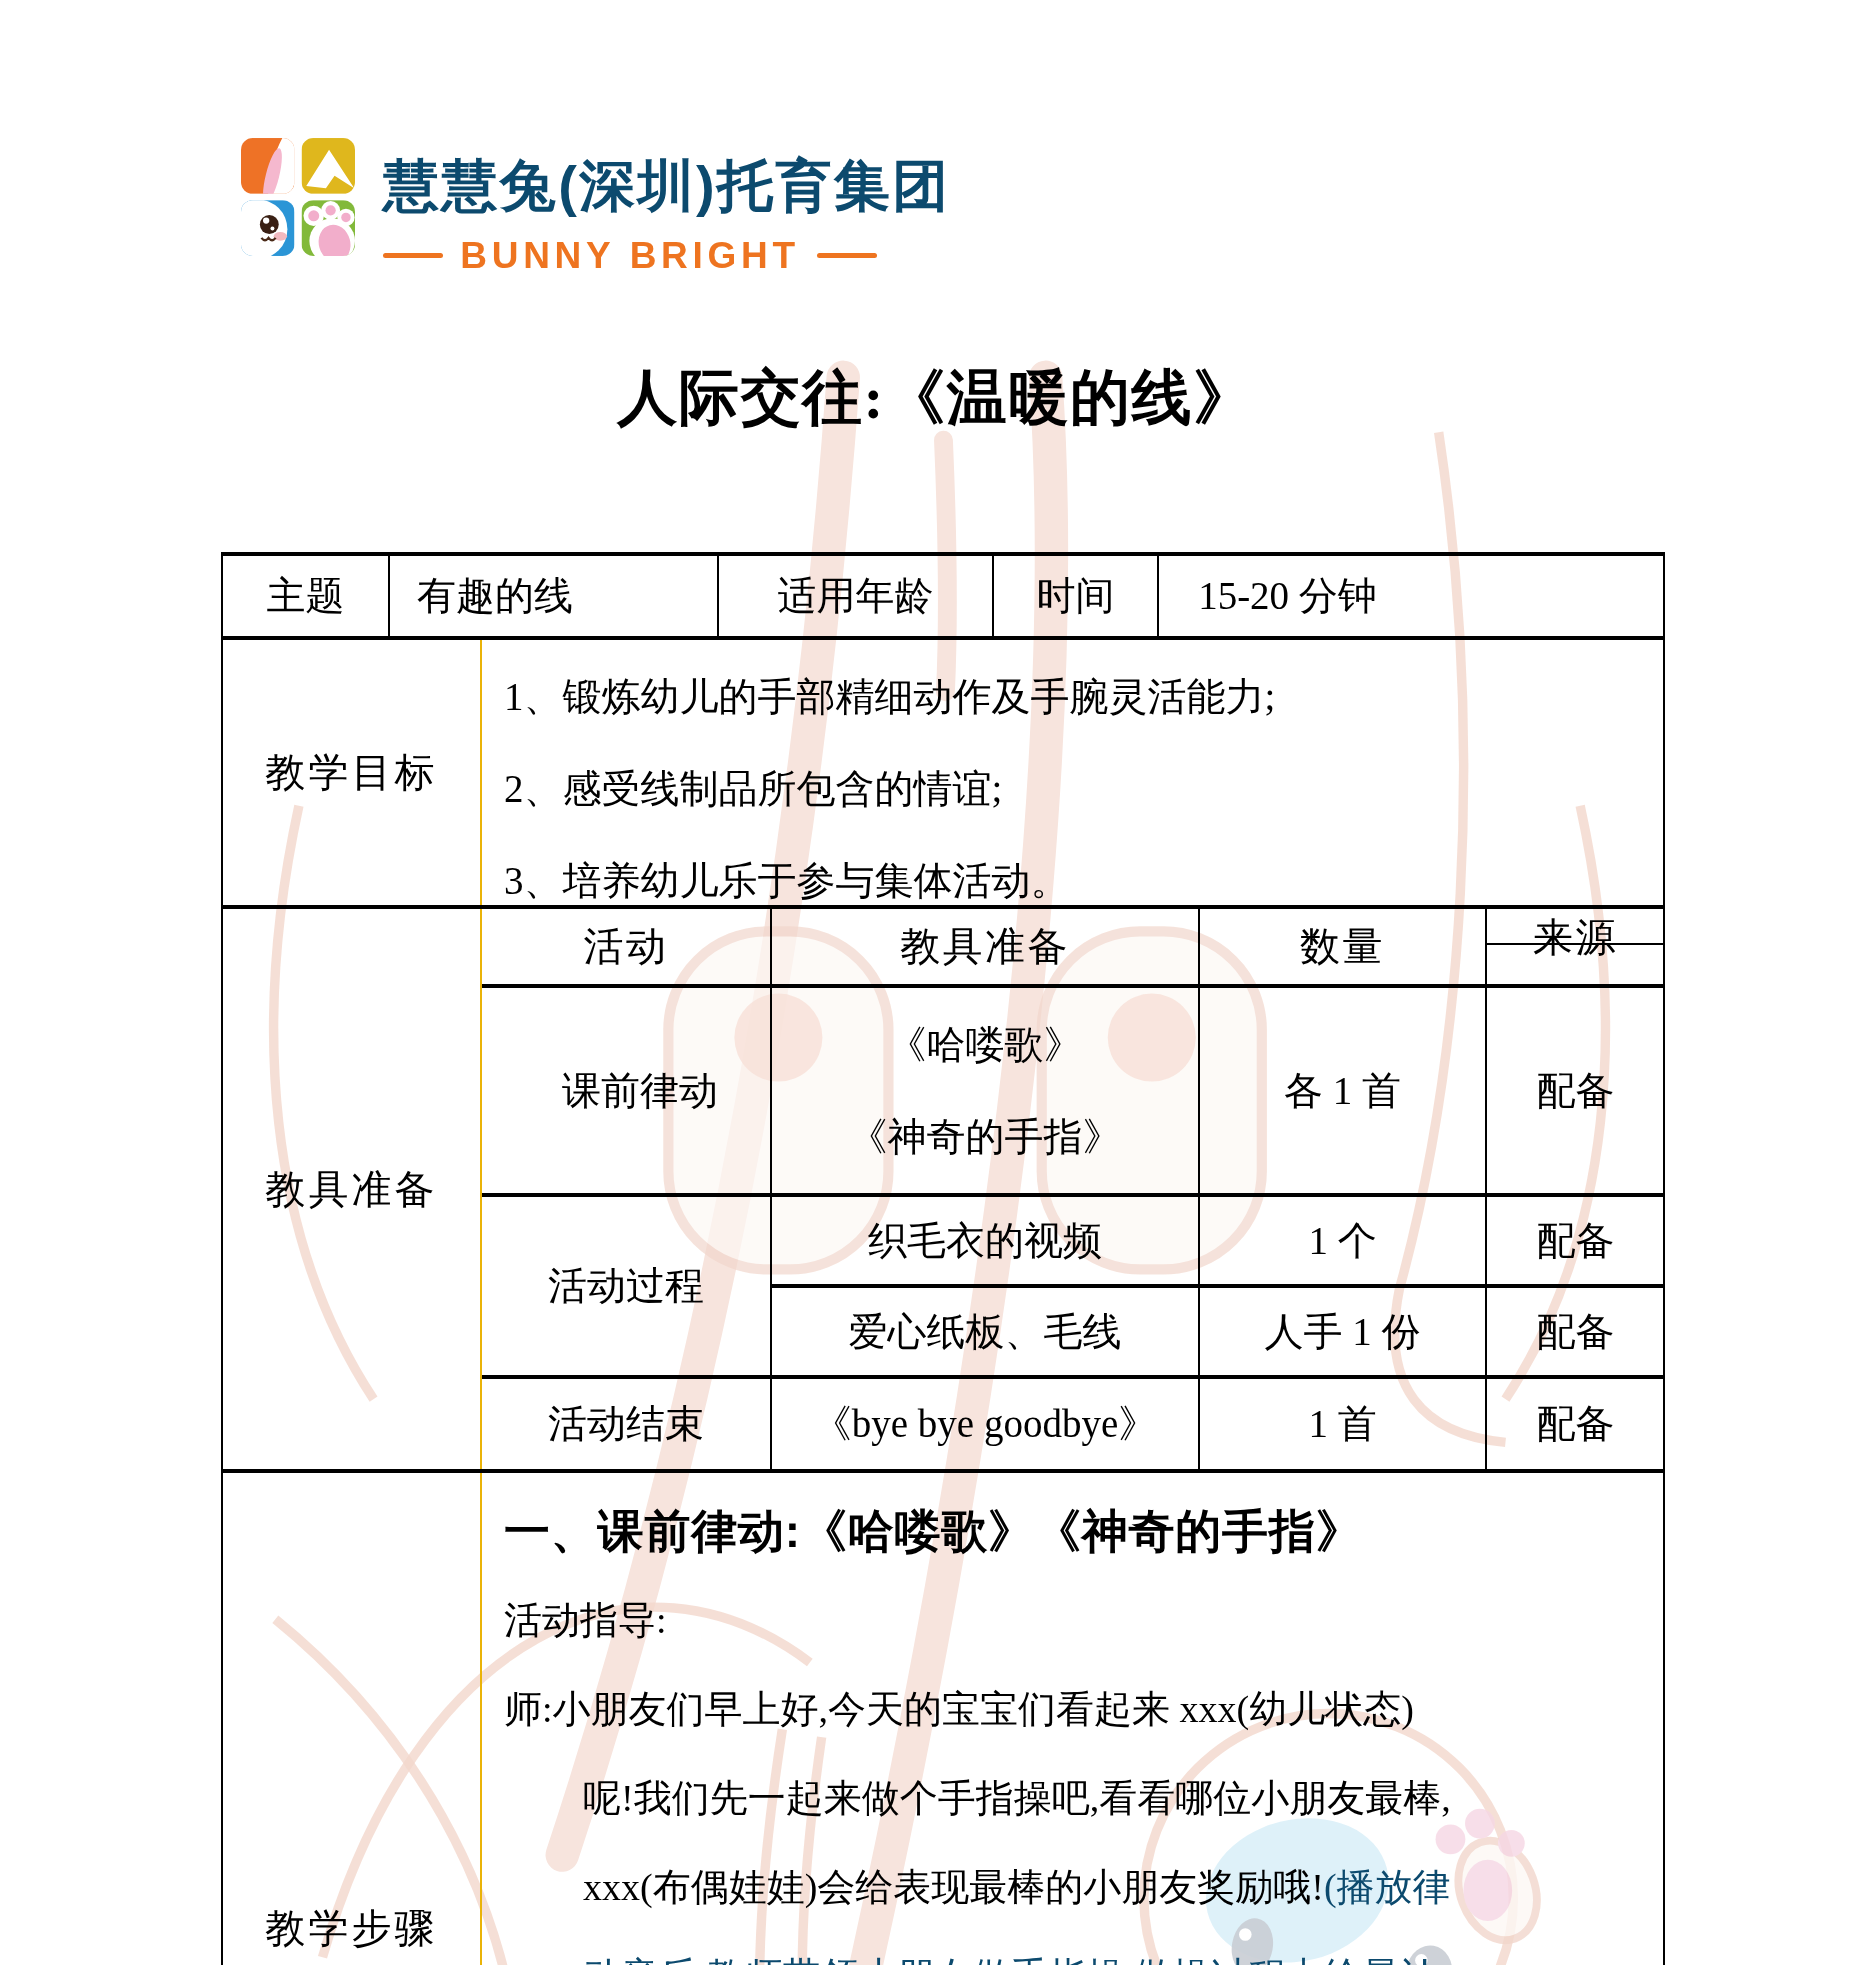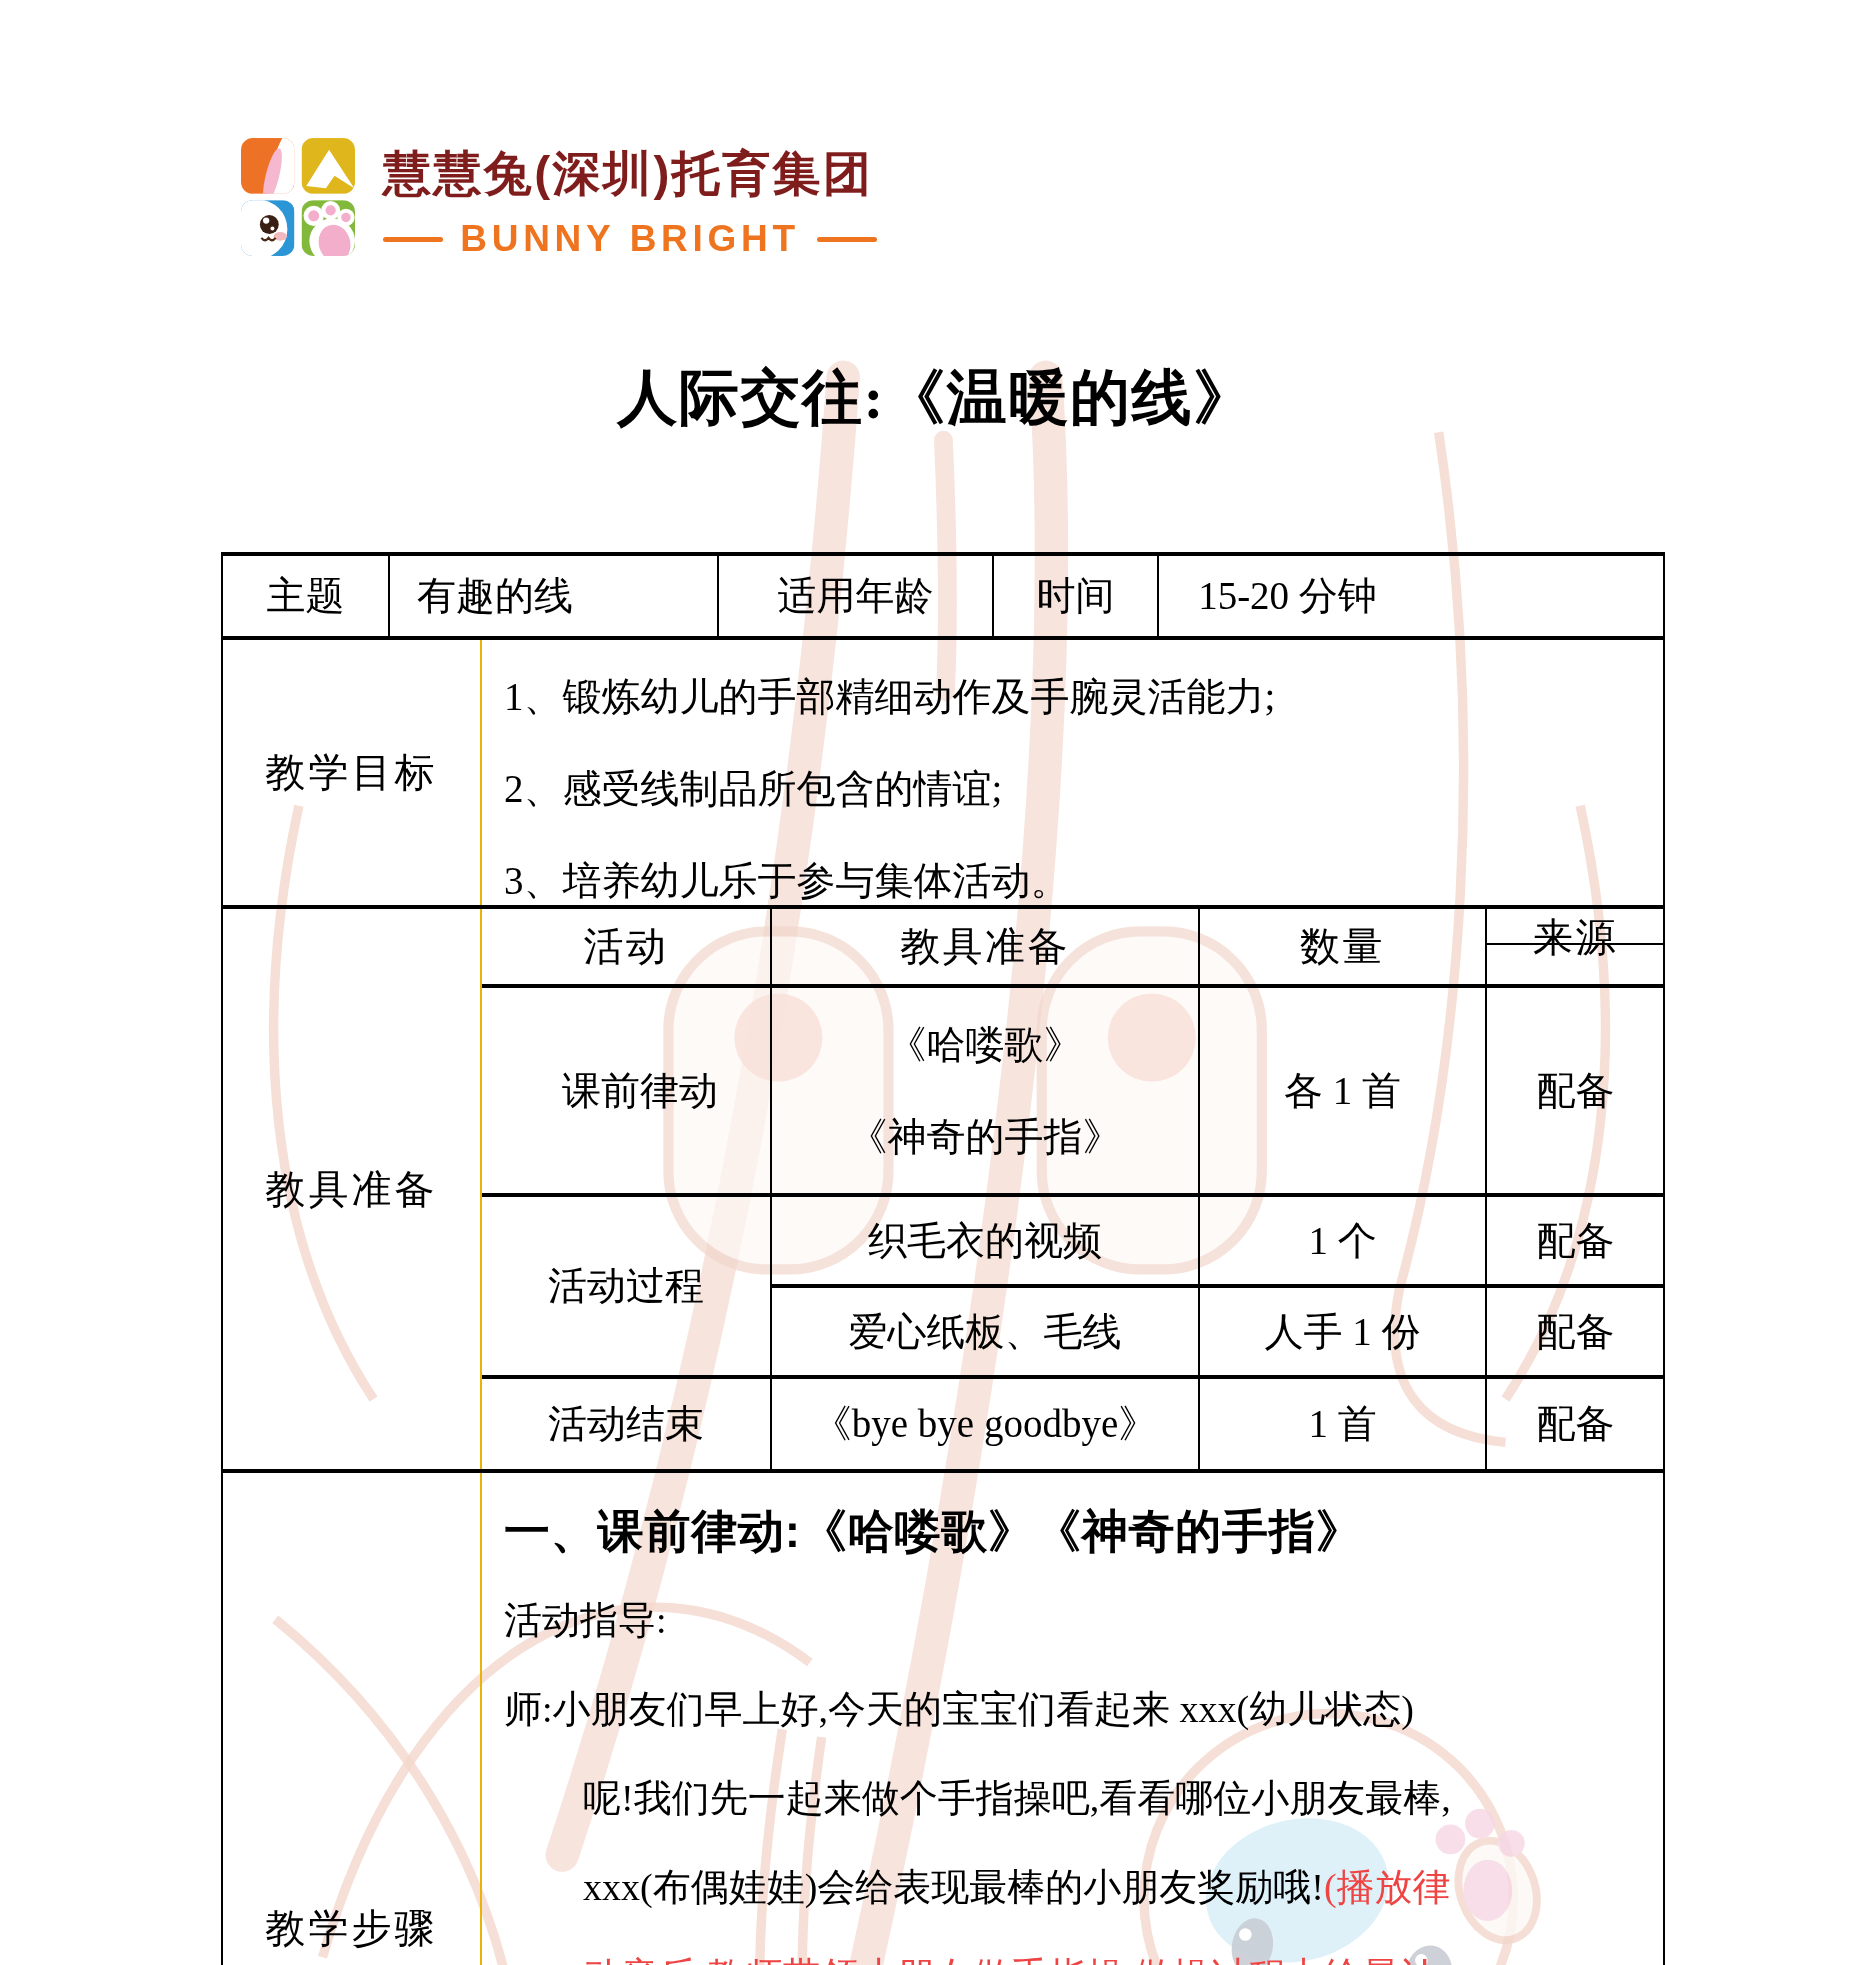--- a/index.html
+++ b/index.html
@@ -3,22 +3,22 @@
 <meta charset="utf-8">
 <style>
   html,body{margin:0;padding:0;background:#ffffff;}
   .page{position:relative;width:1872px;height:2647px;background:#ffffff;overflow:hidden;
         font-family:"Liberation Serif","DejaVu Serif",serif;color:#000;}
   .wm{position:absolute;left:0;top:0;}
 
   
   .brand{position:absolute;left:241px;top:138px;display:flex;align-items:flex-start;gap:28px;}
   .brand-icon{width:114px;height:118px;flex:none;}
-  .brand-cn{font-family:"Liberation Sans","DejaVu Sans",sans-serif;font-weight:bold;font-size:48px;
-            line-height:1.2;color:#7f1d1d;letter-spacing:2.4px;margin-top:7px;}
+  .brand-cn{font-family:"Liberation Sans","DejaVu Sans",sans-serif;font-weight:bold;font-size:56px;
+            line-height:1.2;color:#0c4a6e;letter-spacing:2.4px;margin-top:14px;}
   .brand-en-row{margin-top:15.7px;display:flex;align-items:center;gap:17.3px;}
   .bdash{width:60px;height:5.1px;border-radius:2.8px;background:#ee7420;}
   .brand-en{font-family:"Liberation Sans","DejaVu Sans",sans-serif;font-weight:bold;font-size:37px;
             letter-spacing:4.7px;color:#ee7420;}
 
   
   .doc-title{position:absolute;left:0;width:100%;top:358px;margin:0;text-align:center;
              font-size:60px;font-weight:bold;letter-spacing:1.6px;}
 
   
@@ -50,21 +50,21 @@
   .mg-src-h{padding-bottom:18px;}
   .mat-span{grid-row:3 / span 2;grid-column:1;}
   .mline{height:92px;line-height:92px;}
   .mat-quirk{position:absolute;left:1264px;top:34px;width:177px;height:2.4px;background:#000;}
 
   .steps-content{flex:1;box-sizing:border-box;padding:14px 0 0 22px;}
   .sline{height:89px;line-height:89px;font-size:38px;white-space:nowrap;}
   .sline.ind{padding-left:79px;}
   .sline.hd{font-weight:bold;font-family:"Liberation Sans","DejaVu Sans",sans-serif;
             font-size:46px;letter-spacing:0.8px;}
-  .red{color:#ef4444;}
+  .red{color:#0c4a6e;}
 
   
   .wm-band{stroke:#f7e4dd;stroke-width:85;fill:none;stroke-linecap:round;}
   .wm-thin{stroke:#f7e4dd;stroke-width:48;fill:none;stroke-linecap:round;}
   .wm-line{stroke:#f2d7cc;stroke-width:24;fill:none;opacity:.8;}
   .wm-ring{stroke:#f2d7cc;stroke-width:26;fill:#fdf8f5;opacity:.7;}
 </style>
 </head>
 <body>
 

